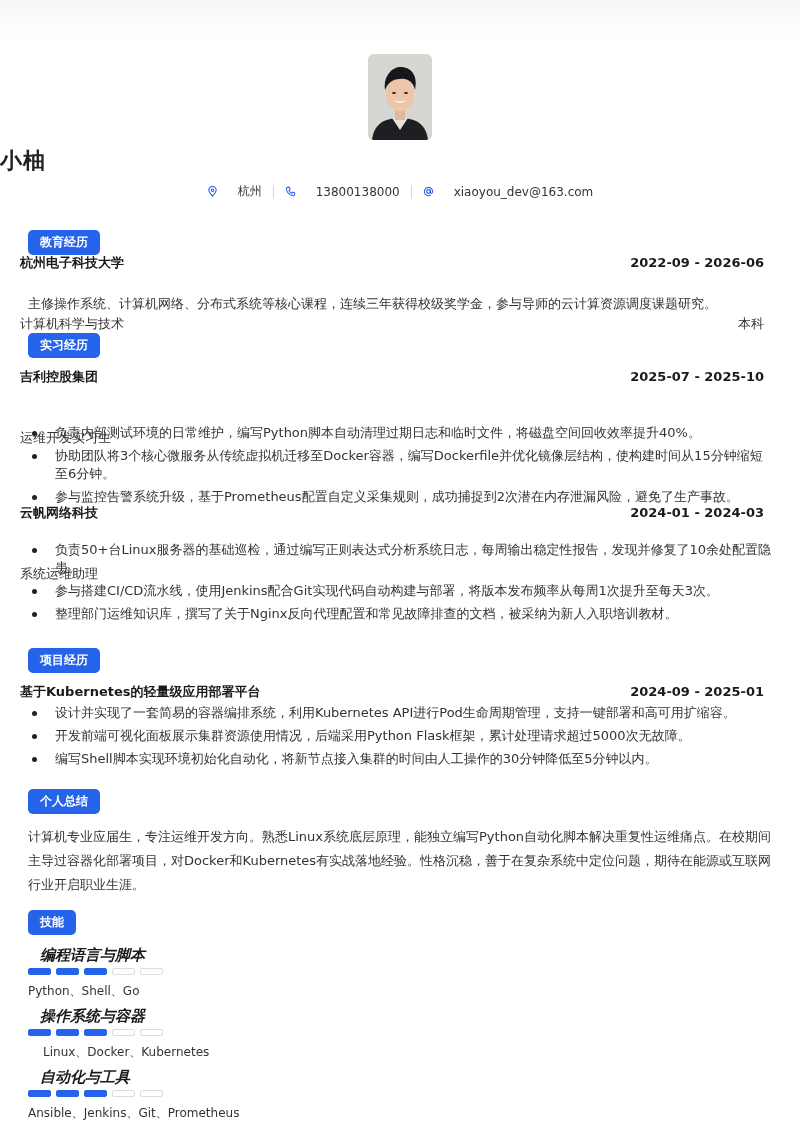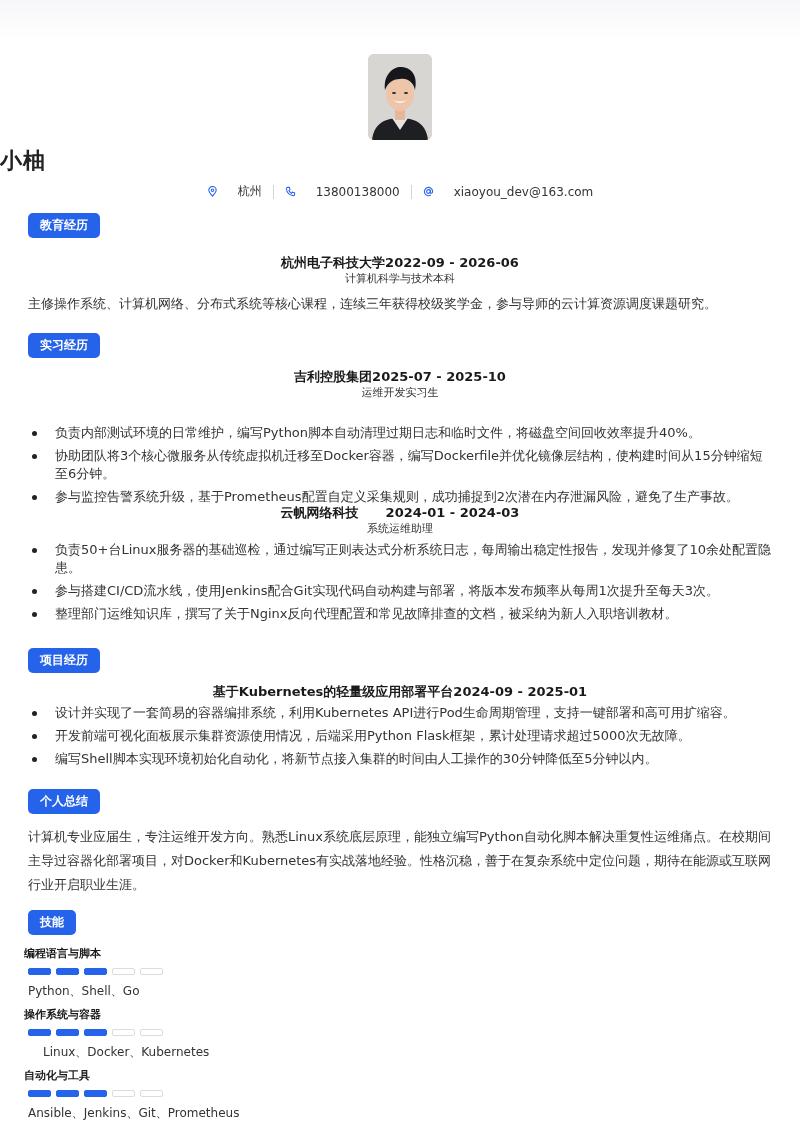--- a/index.html
+++ b/index.html
@@ -32,39 +32,39 @@
   .contact svg { width: 11px; height: 11px; }
   .sep { width: 1px; height: 14px; background: #d5d5d5; margin: 0 11px; }
 
   
   .badge {
     position: absolute; left: 28px; height: 25px; padding: 0 12px;
     background: #2563eb; color: #fff; border-radius: 5px;
     font-size: 12px; font-weight: bold; line-height: 25px;
   }
   .row {
-    position: absolute; left: 28px; width: 744px;
-    display: flex; justify-content: center; align-items: baseline;
+    position: absolute; left: 20px; width: 744px;
+    display: flex; justify-content: space-between; align-items: baseline;
   }
   .title { font-size: 13px; font-weight: bold; color: #1a1a1a; }
   .date { font-size: 13px; font-weight: bold; color: #1a1a1a; }
-  .sub { font-size: 11px; color: #333; }
+  .sub { font-size: 13px; color: #333; margin-top: 44px; }
   .para { position: absolute; left: 28px; width: 744px; font-size: 13px; color: #333; line-height: 22px; }
   .bullets { position: absolute; left: 28px; width: 744px; list-style: none; }
   .bullets li {
     position: relative; padding-left: 27px; font-size: 13px; color: #333;
     line-height: 18px; margin-bottom: 5px;
   }
   .bullets li::before {
     content: ""; position: absolute; left: 4px; top: 7px;
     width: 5px; height: 5px; border-radius: 50%; background: #222;
   }
 
   
-  .skill-title { position: absolute; left: 24px; font-size: 11px; font-weight: bold; color: #1a1a1a; }
+  .skill-title { position: absolute; left: 40px; font-size: 15px; font-weight: bold; color: #1a1a1a; font-style: italic; }
   .skill-bar { position: absolute; left: 28px; display: flex; gap: 5px; }
   .seg { width: 23px; height: 7px; border-radius: 2px; border: 1px solid #dcdcdc; background: #fff; }
   .seg.on { background: #2563eb; border-color: #2563eb; }
   .skill-items { position: absolute; left: 28px; font-size: 12px; color: #333; }
 </style>
 </head>
 <body>
 
 <div class="page">
 
@@ -102,21 +102,21 @@
     <span class="sep"></span>
     <span class="contact">
       <svg viewBox="0 0 12 12">
         <circle cx="6" cy="6" r="2" fill="none" stroke="#2563eb" stroke-width="1.2"></circle>
         <path d="M8 4 L8 7 C8 8.3 10.5 8.3 10.5 6 A4.5 4.5 0 1 0 8.5 9.8" fill="none" stroke="#2563eb" stroke-width="1.2"></path>
       </svg>
       <span>xiaoyou_dev@163.com</span>
     </span>
   </div>
 
-  <div class="badge" style="top:213px;">教育经历</div>
+  <div class="badge" style="top:230px;">教育经历</div>
   <div class="row" style="top:254px;">
     <span class="title">杭州电子科技大学</span>
     <span class="date">2022-09 - 2026-06</span>
   </div>
   <div class="row" style="top:271px;">
     <span class="sub">计算机科学与技术</span>
     <span class="sub">本科</span>
   </div>
   <div class="para" style="top:293px;">主修操作系统、计算机网络、分布式系统等核心课程，连续三年获得校级奖学金，参与导师的云计算资源调度课题研究。</div>
 

